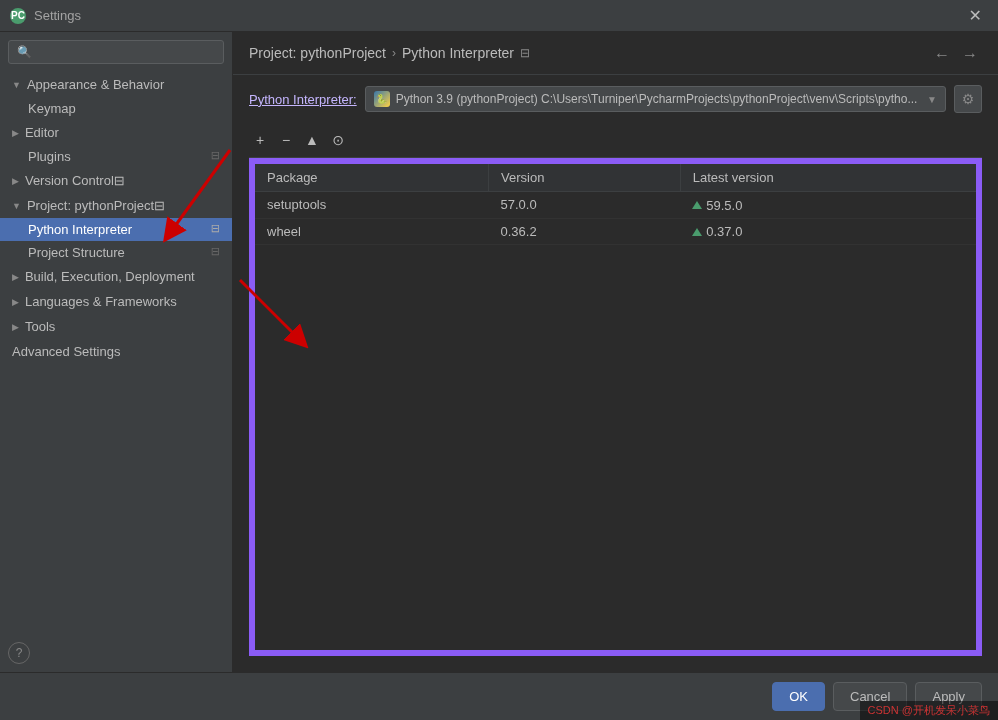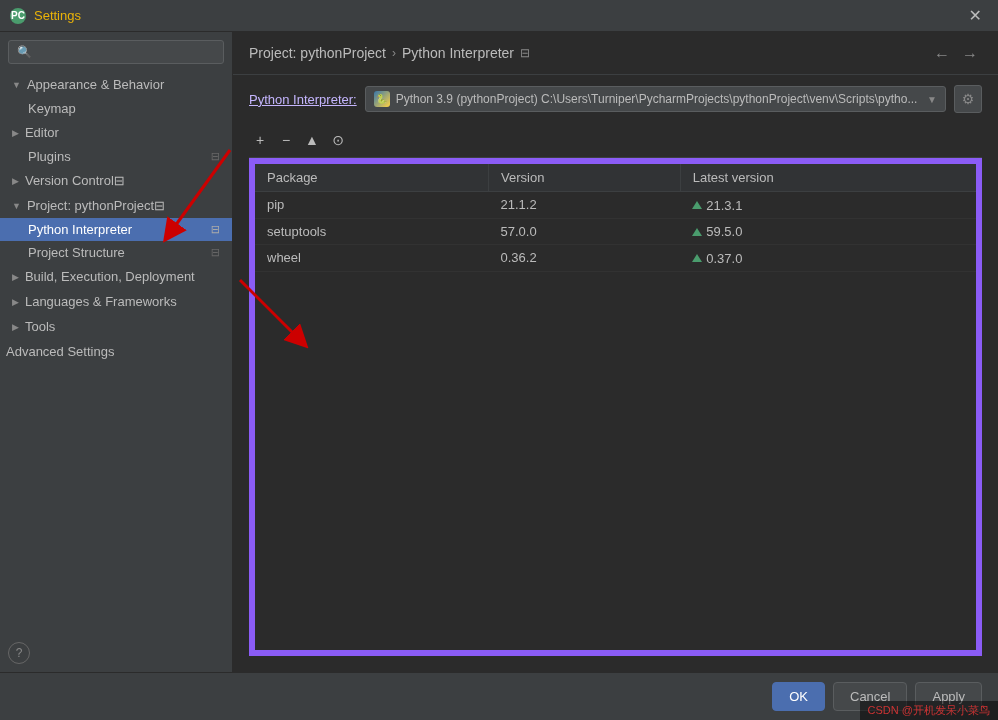--- a/index.html
+++ b/index.html
@@ -15,21 +15,21 @@
     }
     .title-bar-icon {
       width: 16px; height: 16px;
       background: #4a9c6d;
       border-radius: 8px;
       margin-right: 8px;
       font-size: 10px;
       display: flex; align-items: center; justify-content: center;
       color: white; font-weight: bold;
     }
-    .title-bar-title { flex: 1; font-size: 13px; color: #eab308; }
+    .title-bar-title { flex: 1; font-size: 13px; color: #a3a3a3; }
     .title-bar-close {
       cursor: pointer; color: #bbbbbb; font-size: 16px; padding: 2px 6px;
     }
 
     .dialog {
       display: flex;
       flex-direction: column;
       height: calc(100% - 32px);
     }
 
@@ -55,21 +55,21 @@
       border: 1px solid #5a5d5f;
       border-radius: 3px;
       padding: 4px 8px;
       color: #bbbbbb;
       font-size: 12px;
       width: calc(100% - 16px);
       outline: none;
     }
 
     .sidebar-item {
-      padding: 5px 6px;
+      padding: 5px 12px;
       cursor: pointer;
       display: flex;
       align-items: center;
       font-size: 13px;
       color: #bbbbbb;
       user-select: none;
     }
 
     .sidebar-group-label {
       padding: 5px 12px;
@@ -78,21 +78,20 @@
       cursor: pointer;
       display: flex;
       align-items: center;
     }
     .sidebar-group-label .arrow { font-size: 9px; margin-right: 6px; color: #888; }
 
     .sidebar-child {
       padding: 4px 12px 4px 28px;
       cursor: pointer;
       display: flex;
-      align-items: center;
       font-size: 13px;
       color: #bbbbbb;
     }
     .sidebar-child.selected { background: #4b6eaf; color: white; }
     .sidebar-child .item-icon { margin-left: auto; font-size: 11px; color: #666; }
 
     
     .sidebar-bottom {
       padding: 8px;
       display: flex;
@@ -400,30 +399,20 @@
           <div class="table-container">
             <table>
               <thead>
                 <tr>
                   <th>Package</th>
                   <th>Version</th>
                   <th>Latest version</th>
                 </tr>
               </thead>
               <tbody id="package-tbody">
-              <tr>
-      <td>pip</td>
-      <td>21.1.2</td>
-      <td>
-        <span class="upgrade-badge">
-          <span class="upgrade-triangle"></span>
-          21.3.1
-        </span>
-      </td>
-    </tr>
                   <tr>
       <td>setuptools</td>
       <td>57.0.0</td>
       <td>
         <span class="upgrade-badge">
           <span class="upgrade-triangle"></span>
           59.5.0
         </span>
       </td>
     </tr>

